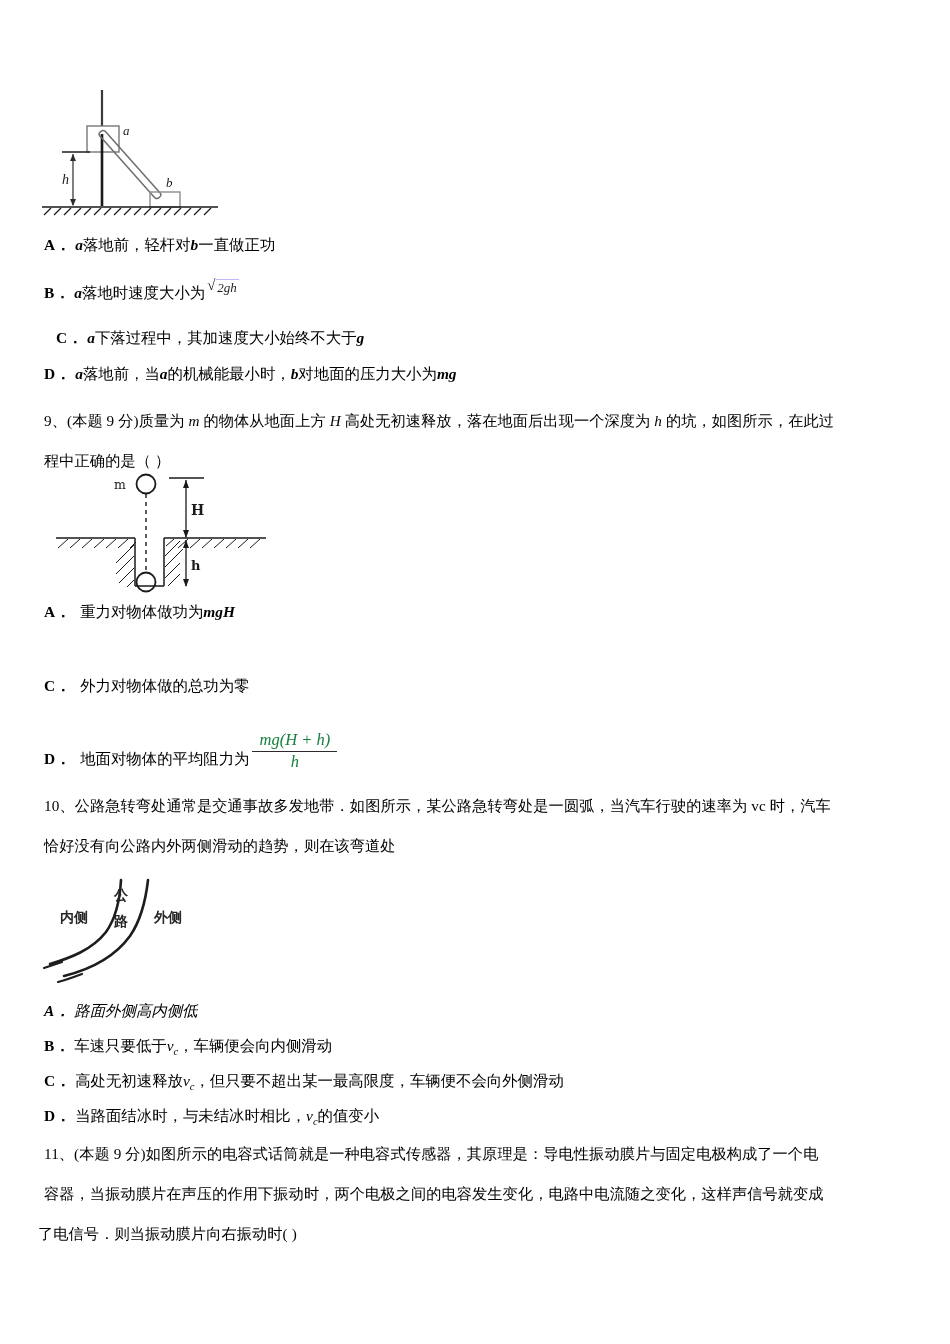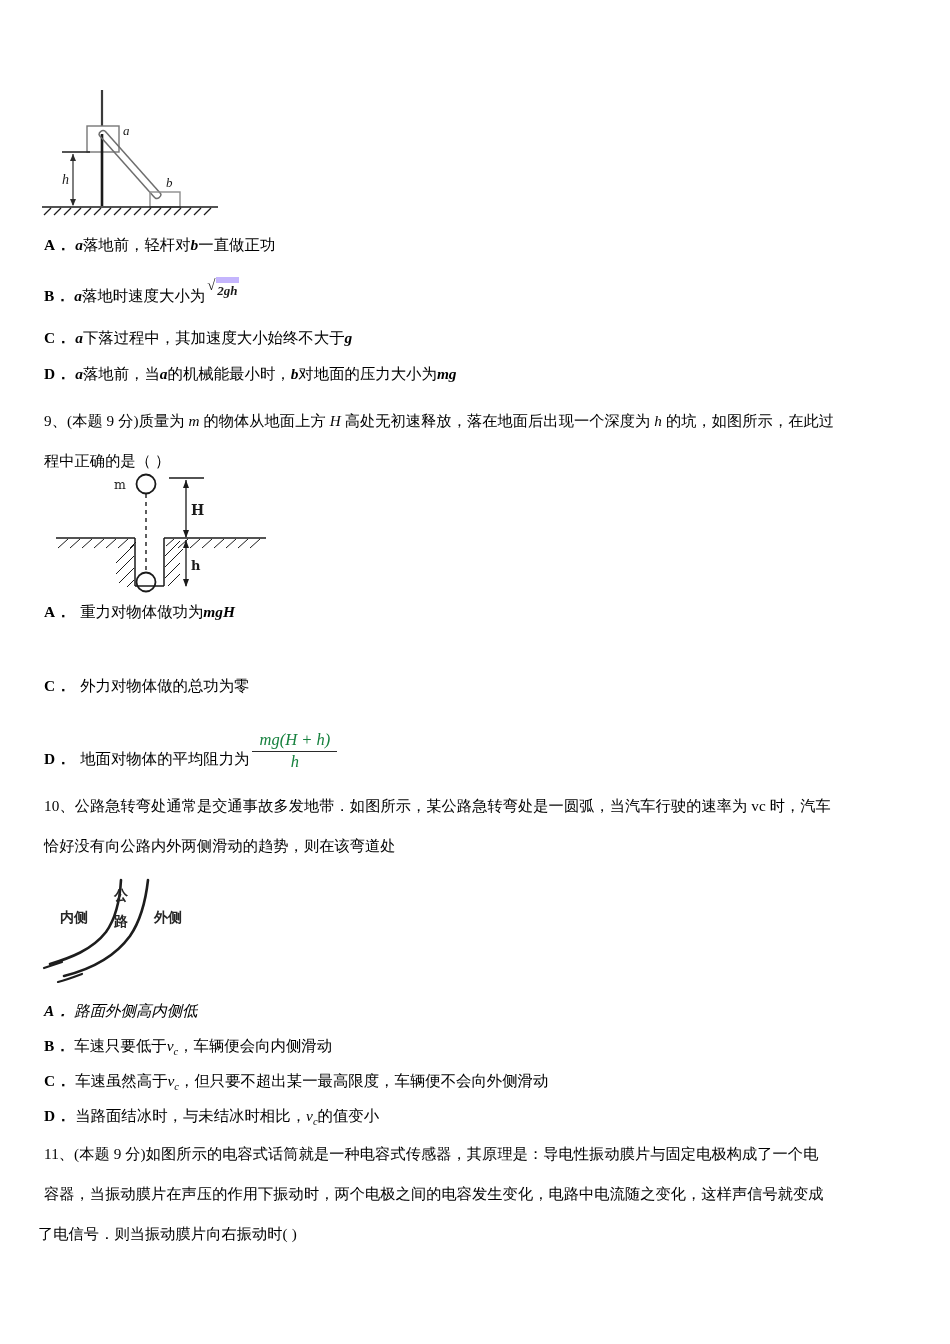--- a/index.html
+++ b/index.html
@@ -66,25 +66,24 @@
   }
   .sqrt .radsign {
     position: absolute;
     left: 0;
     top: 1px;
     font-size: 15px;
     font-style: normal;
     line-height: 1;
   }
   .sqrt .rad {
-    border-top: 6px solid #c4b5fd;
+    border-top: 1px solid #c4b5fd;
     padding: 0 2px 0 1px;
     display: inline-block;
     line-height: 15px;
-    font-weight: bold;
   }
 
   
   .frac {
     display: inline-block;
     vertical-align: middle;
     text-align: center;
     font-style: italic;
     font-size: 16.5px;
     line-height: 1.15;
@@ -167,21 +166,21 @@
   <div class="opt" style="left:44px; top:234px;">
     <span class="lbl">A．</span>
     <span class="bi">a</span><span>落地前，轻杆对</span><span class="bi">b</span><span>一直做正功</span>
   </div>
 
   <div class="opt" style="left:44px; top:277px;">
     <span class="lbl">B．</span>
     <span class="bi">a</span><span>落地时速度大小为</span><span class="sqrt"><span class="radsign">√</span><span class="rad">2gh</span></span>
   </div>
 
-  <div class="opt" style="left:44px; top:327px;">
+  <div class="opt" style="left:56px; top:327px;">
     <span class="lbl">C．</span>
     <span class="bi">a</span><span>下落过程中，其加速度大小始终不大于</span><span class="bi">g</span>
   </div>
 
   <div class="opt" style="left:44px; top:363px;">
     <span class="lbl">D．</span>
     <span class="bi">a</span><span>落地前，当</span><span class="bi">a</span><span>的机械能最小时，</span><span class="bi">b</span><span>对地面的压力大小为</span><span class="bi">mg</span>
   </div>
 
   <div class="qtext" style="left:44px; top:401px;">
@@ -309,21 +308,21 @@
     <span>路面外侧高内侧低</span>
   </div>
 
   <div class="opt" style="left:44px; top:1035px;">
     <span class="lbl">B．</span>
     <span>车速只要低于</span><span class="it">v</span><sub class="sm">c</sub><span>，车辆便会向内侧滑动</span>
   </div>
 
   <div class="opt" style="left:44px; top:1070px;">
     <span class="lbl">C．</span>
-    <span>车速虽然高于</span><span class="it">v</span><sub class="sm">c</sub><span>，但只要不超出某一最高限度，车辆便不会向外侧滑动</span>
+    <span>高处无初速释放</span><span class="it">v</span><sub class="sm">c</sub><span>，但只要不超出某一最高限度，车辆便不会向外侧滑动</span>
   </div>
 
   <div class="opt" style="left:44px; top:1105px;">
     <span class="lbl">D．</span>
     <span>当路面结冰时，与未结冰时相比，</span><span class="it">v</span><sub class="sm">c</sub><span>的值变小</span>
   </div>
 
   <div class="qtext" style="left:44px; top:1134px;">11、(本题 9 分)如图所示的电容式话筒就是一种电容式传感器，其原理是：导电性振动膜片与固定电极构成了一个电</div>
   <div class="qtext" style="left:44px; top:1174px;">容器，当振动膜片在声压的作用下振动时，两个电极之间的电容发生变化，电路中电流随之变化，这样声信号就变成</div>
   <div class="qtext" style="left:38px; top:1214px;">了电信号．则当振动膜片向右振动时(      )</div>

